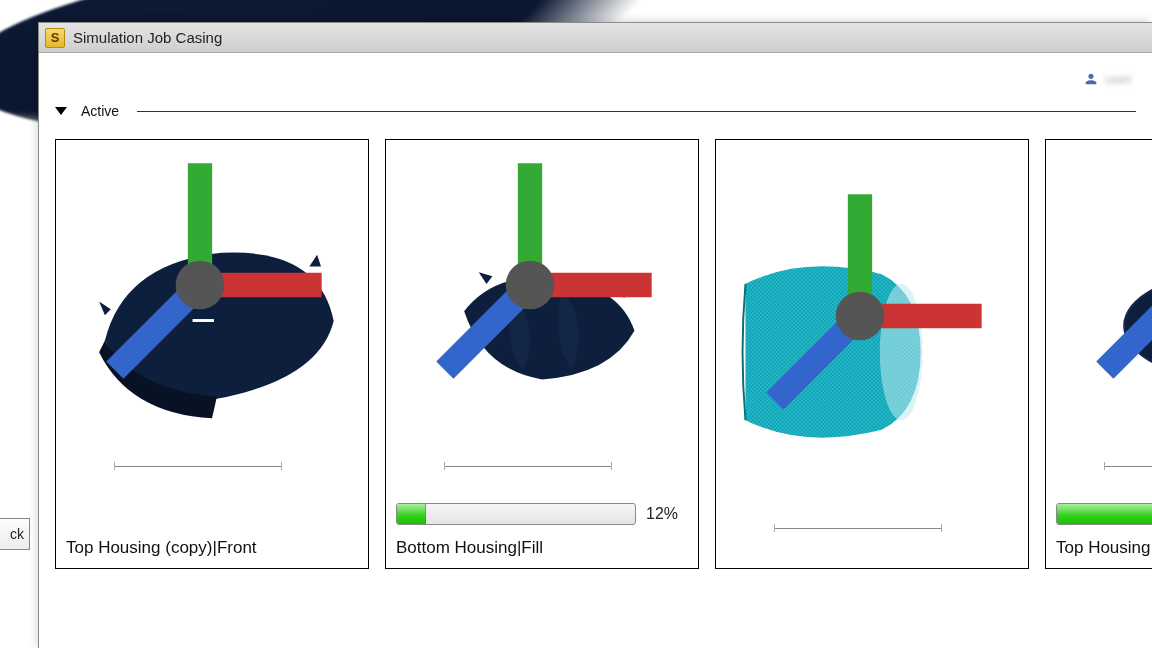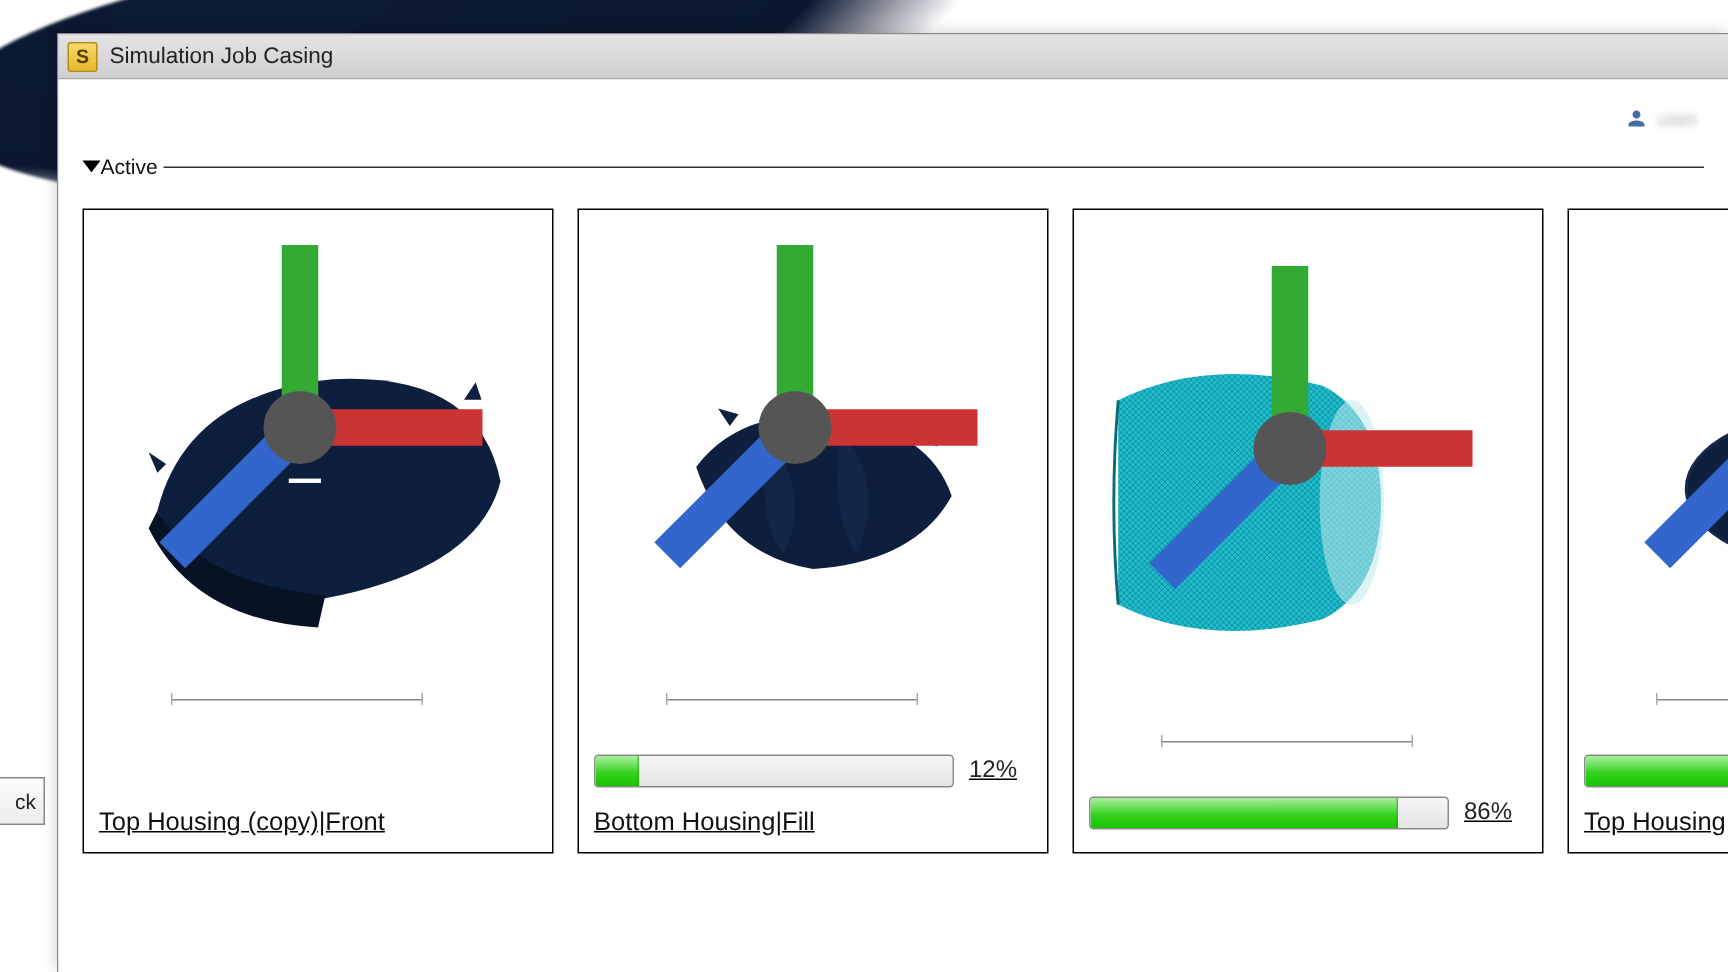--- a/index.html
+++ b/index.html
@@ -71,21 +71,21 @@
   }
   .user-label {
     color: #b8b8b8;
     font-size: 14px;
     filter: blur(2px);
   }
   
   .section-header {
     display: flex;
     align-items: center;
-    gap: 0;
+    gap: 14px;
     margin-top: 10px;
   }
   .section-header .tri {
     width: 0; height: 0;
     border-left: 6px solid transparent;
     border-right: 6px solid transparent;
     border-top: 8px solid #000;
   }
   .section-header .label { font-size: 14px; color: #111; }
   .section-header .rule {
@@ -103,21 +103,20 @@
   .card {
     width: 314px;
     height: 430px;
     border: 1.5px solid #000;
     background: #fff;
     position: relative;
     flex-shrink: 0;
     padding: 6px 10px 10px 10px;
     display: flex;
     flex-direction: column;
-    text-decoration: underline;
   }
   .preview {
     flex: 1;
     position: relative;
     display: flex;
     align-items: center;
     justify-content: center;
   }
   .preview svg { width: 100%; height: 100%; }
   
@@ -300,26 +299,20 @@
             <line x1="12" y1="12" x2="5" y2="19" stroke="#36c"></line>
             <circle cx="12" cy="12" r="2" fill="#555"></circle>
           </svg>
           <div class="scaleline">
             <span class="lab">&nbsp;</span>
             <div class="bar"></div>
             <div class="cap" style="left:40px"></div>
             <div class="cap" style="right:40px"></div>
           </div>
         </div>
-        <div class="progress-row">
-          <div class="progress">
-            <div class="fill" style="width:86%"></div>
-          </div>
-          <div class="pct">86%</div>
-        </div>
       </div>
 
       <div class="card">
         <div class="preview">
           <svg viewBox="0 0 300 260">
             <ellipse cx="180" cy="135" rx="110" ry="55" fill="#0e1e3d"></ellipse>
             <ellipse cx="180" cy="135" rx="110" ry="55" fill="none" stroke="#16294d" stroke-width="2"></ellipse>
             <circle cx="80" cy="158" r="3" fill="#d8c23a"></circle>
           </svg>
           <svg class="triad" viewBox="0 0 24 24">

